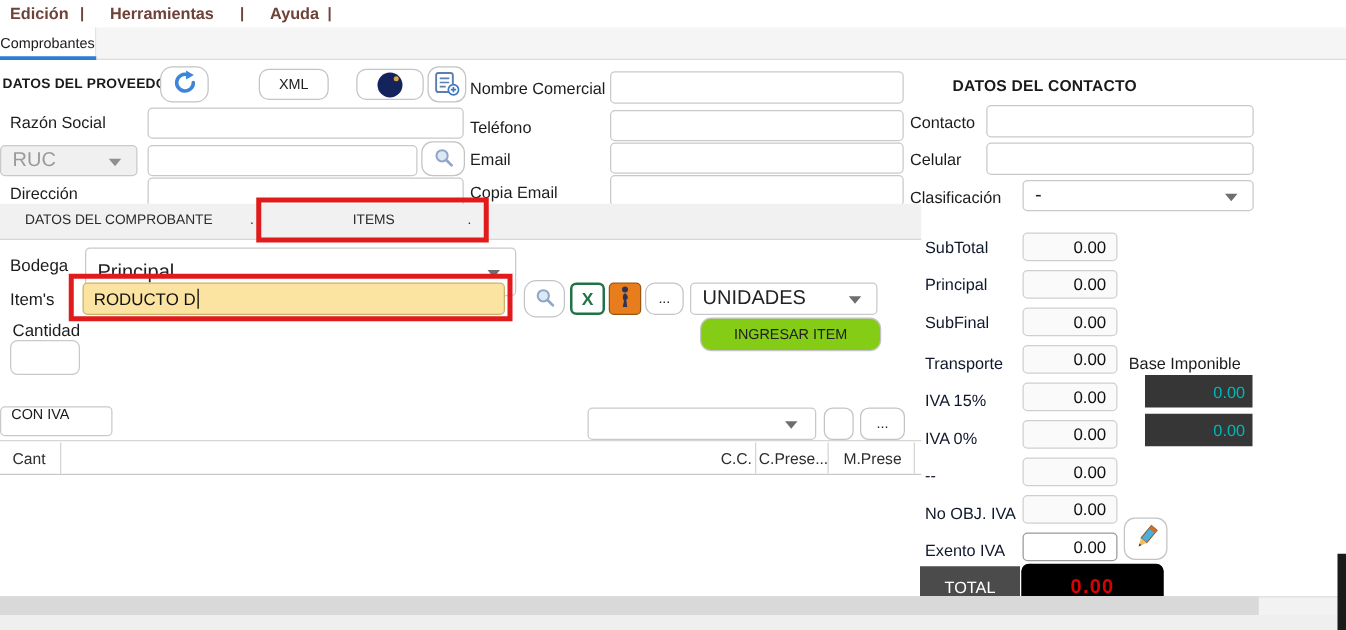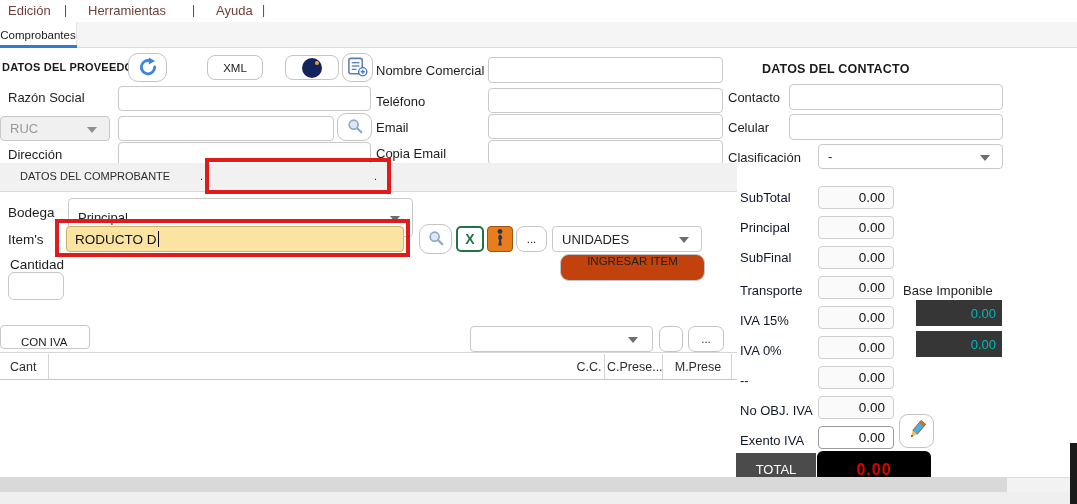--- a/index.html
+++ b/index.html
@@ -14,29 +14,29 @@
   .input {
     background:#fff; border:1px solid #c9c9c9; border-radius:4px;
   }
   .btn {
     background:#fff; border:1px solid #c4c4c4; border-radius:8px;
     display:flex; align-items:center; justify-content:center;
     font-size:11.5px; color:#222; cursor:default; white-space:nowrap;
   }
   .combo {
     background:#fff; border:1px solid #c9c9c9; border-radius:4px;
-    display:flex; align-items:center; font-size:13px; color:#222;
+    display:flex; align-items:center; font-size:16px; color:#222;
     padding-left:9px; position:absolute;
   }
   .arrow {
     position:absolute; right:12px; top:50%; margin-top:-2px;
     width:0; height:0; border-left:5px solid transparent;
     border-right:5px solid transparent; border-top:6px solid #6e6e6e;
   }
-  .menubar { position:absolute; left:0; top:0; width:1023px; height:22px; background:#fff; }
+  .menubar { position:absolute; left:0; top:0; width:1023px; height:22px; background:#fff;font-weight:bold; }
   .menu-item { position:absolute; top:3px; font-size:13px; color:#6e4239; }
   .menu-sep  { position:absolute; top:3px; font-size:12px; color:#6e4239; }
   .tabstrip { position:absolute; left:0; top:22px; width:1077px; height:26px;
     background:#f5f5f5; border-bottom:1px solid #dcdcdc; }
   .maintab { position:absolute; left:0; top:0; width:77px; height:26px; background:#fff;
     border-right:1px solid #e3e3e3; display:flex; align-items:center; justify-content:center;
     font-size:11.5px; color:#1a1a1a; }
   .maintab-underline { position:absolute; left:0; bottom:0; width:77px; height:3px; background:#2a7fd4; }
   .innerstrip { position:absolute; left:0; top:163px; width:737px; height:29px;
     background:#f1f1f1; border-bottom:1px solid #d8d8d8; }
@@ -52,21 +52,21 @@
     background:#fff; border:1px solid #adadad; z-index:5;
   }
   .suggestion {
     position:absolute; left:1px; top:1px; width:491px; height:29px;
     background:#f0b3b1; display:flex; align-items:center; padding-left:12px;
     font-size:12.5px; color:#3c3c3c;
   }
   .under { z-index:1; }
   .actionbtn {
     position:absolute; left:560px; width:145px; height:27px; border-radius:9px;
-    background:#c2410c; border:1px solid #c4c4c4; display:flex; align-items:flex-start;
+    background:#84cc16; border:1px solid #c4c4c4; display:flex; align-items:center;
     justify-content:center; font-size:11.5px; color:#222; z-index:6;
   }
   .gridheadtext { position:absolute; top:360px; font-size:12.5px; color:#2e2e2e; text-align:center; }
   .vdiv { position:absolute; top:354px; width:1px; height:25px; background:#d4d4d4; z-index:1; }
   .tot-row-label { position:absolute; left:740px; font-size:13px; color:#0f172a; white-space:nowrap; }
   .tot-box {
     position:absolute; left:818px; width:76px; height:23px; background:#fafafa;
     border:1px solid #cfcfcf; border-radius:4px; display:flex; align-items:center;
     justify-content:flex-end; padding-right:8px; font-size:13.5px; color:#111;
   }
@@ -191,20 +191,21 @@
   <div class="input abs" style="left:789px; top:114px; width:214px; height:26px"></div>
   <div class="abs lbl" style="left:728px; top:150px">Clasificación</div>
   <div class="combo" style="left:818px; top:144px; width:185px; height:25px">
     <span>-</span>
     <span class="arrow"></span>
   </div>
 
   <div class="innerstrip"></div>
   <div class="innertab" style="left:20px; top:170px">DATOS DEL COMPROBANTE</div>
   <div class="innertab" style="left:200px; top:170px">.</div>
+  <div class="innertab" style="left:208px; top:170px; width:182px; text-align:center">ITEMS</div>
   <div class="innertab" style="left:374px; top:170px">.</div>
 
   <div class="abs lbl" style="left:8px; top:205px; font-size:13.5px">Bodega</div>
   <div class="combo" style="left:68px; top:198px; width:345px; height:39px">
     <span>Principal</span>
     <span class="arrow"></span>
   </div>
 
   <div class="abs lbl" style="left:8px; top:232px; font-size:13.5px">Item's</div>
   <div class="goldfield">
@@ -239,21 +240,21 @@
   </div>
 
   <div class="combo" style="left:552px; top:226px; width:150px; height:26px">
     <span>UNIDADES</span>
     <span class="arrow"></span>
   </div>
 
   <div class="abs lbl" style="left:10px; top:257px; font-size:13.5px">Cantidad</div>
   <div class="input abs" style="left:8px; top:272px; width:56px; height:28px; border-radius:6px"></div>
 
-  <div class="input abs under" style="left:0; top:325px; width:90px; height:24px; border-radius:4px; display:flex; align-items:flex-end; padding-left:20px; font-size:11.5px">
+  <div class="input abs under" style="left:0; top:325px; width:90px; height:24px; border-radius:4px; display:flex; align-items:flex-start; padding-left:8px; font-size:11.5px">
     <span>CON IVA</span>
   </div>
   <div class="combo under" style="left:470px; top:326px; width:183px; height:26px">
     <span class="arrow" style="right:14px"></span>
   </div>
   <div class="btn abs under" style="left:659px; top:326px; width:24px; height:26px; border-radius:7px"></div>
   <div class="btn abs under" style="left:688px; top:326px; width:36px; height:26px; border-radius:7px">
     <span>...</span>
   </div>
 

